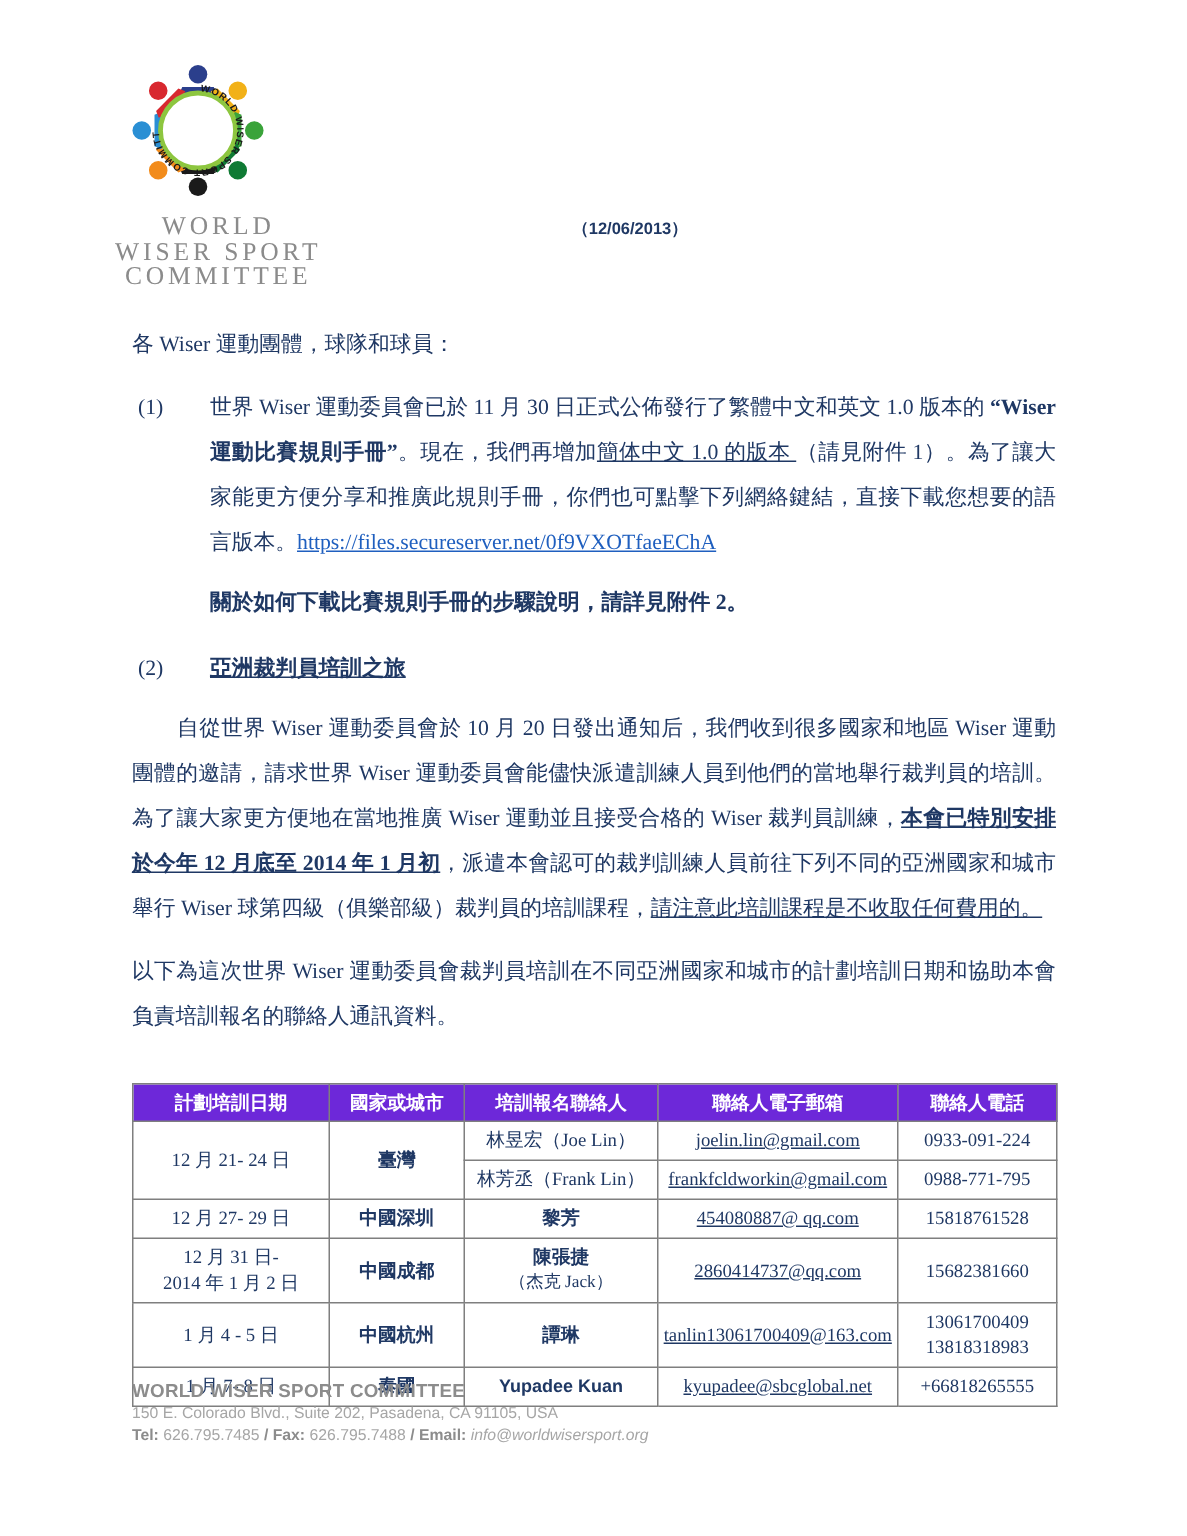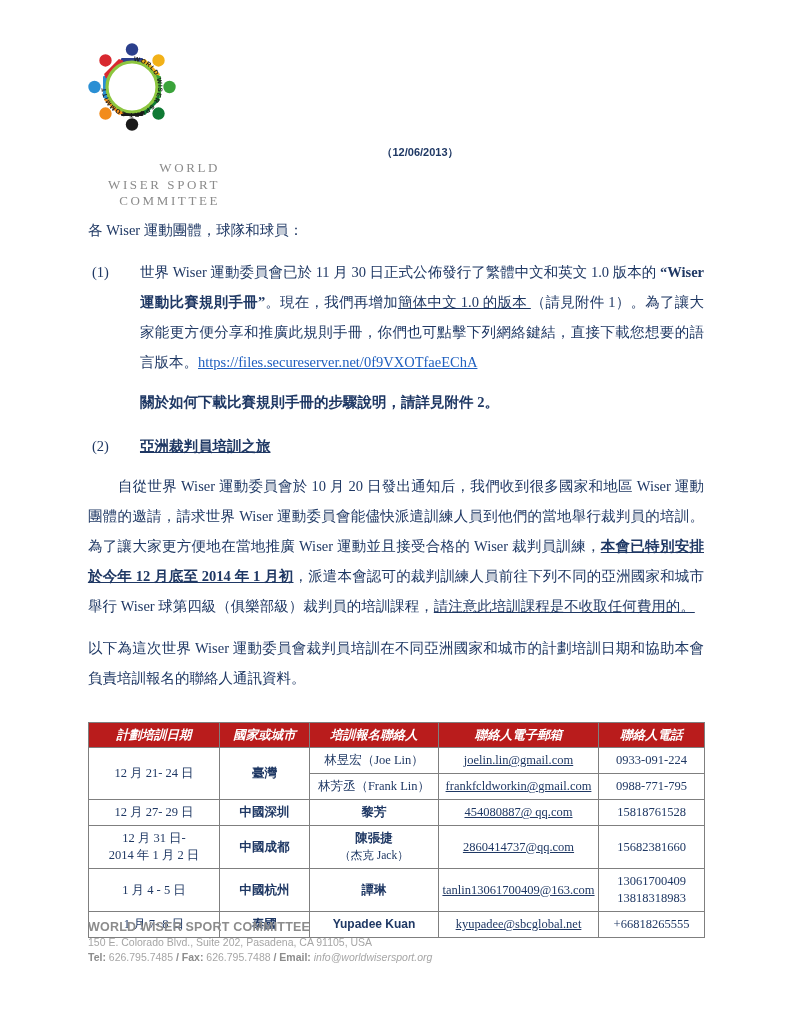--- a/index.html
+++ b/index.html
@@ -30,27 +30,27 @@
     width: 150px;
   }
   .logo-mark {
     position: relative;
     width: 112px;
     height: 108px;
     margin-left: 6px;
   }
   .logo-mark svg { display: block; }
   .logo-words {
-    margin-top: 19px;
+    margin-top: 2px;
     font-family: "Liberation Serif", "DejaVu Serif", serif;
     color: #8b8b8b;
-    font-size: 13px;
+    font-size: 17px;
     letter-spacing: 2.6px;
     line-height: 16.5px;
-    text-align: right;
+    text-align: center;
     padding-left: 1px;
   }
   .logo-words div { white-space: nowrap; }
 
   
   .doc-title {
     position: absolute;
     left: 230px;
     top: 98px;
     width: 380px;
@@ -123,30 +123,29 @@
     width: 616px;
   }
   table.schedule {
     border-collapse: collapse;
     width: 616px;
     font-size: 12.5px;
     color: #1F3864;
     table-layout: fixed;
   }
   table.schedule th {
-    background: #b91c1c;
+    background: #6d28d9;
     color: #ffffff;
     font-family: "Liberation Sans", "DejaVu Sans", sans-serif;
     font-weight: bold;
     font-size: 12.5px;
     padding: 4px 2px;
     text-align: center;
     border: 1px solid #7f7f7f;
     line-height: 16px;
-    font-style: italic;
   }
   table.schedule td {
     border: 1px solid #7f7f7f;
     text-align: center;
     padding: 4px 3px;
     vertical-align: middle;
     line-height: 17px;
   }
   td.city, td.person-bold {
     font-weight: bold;

